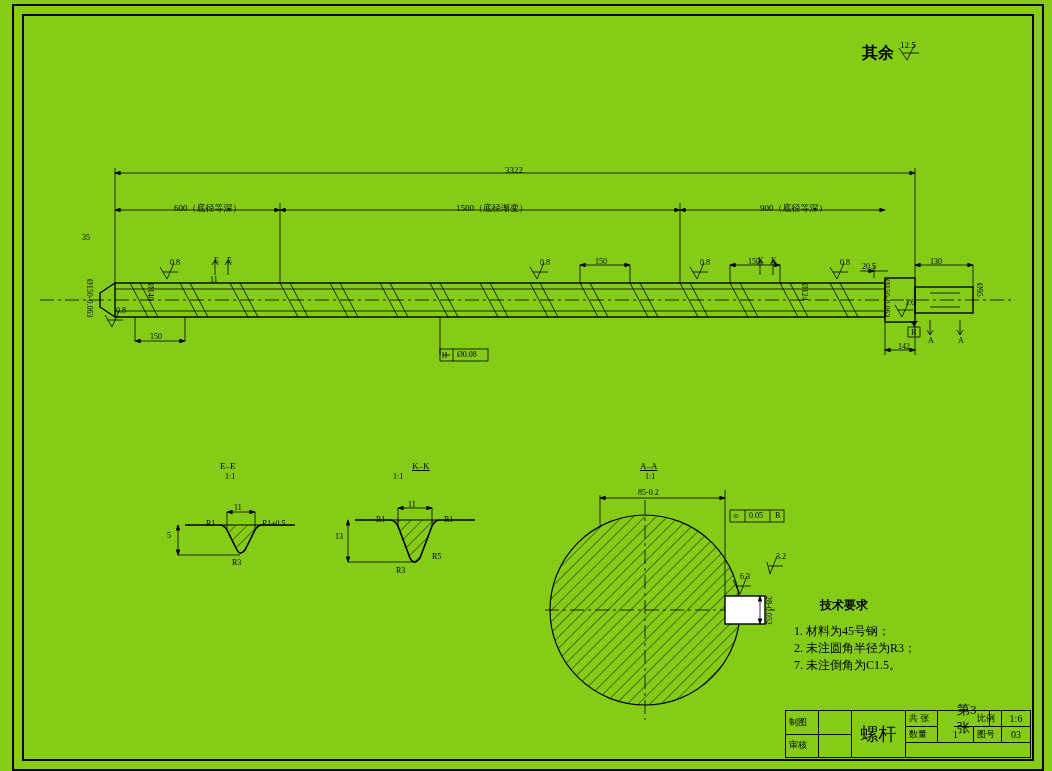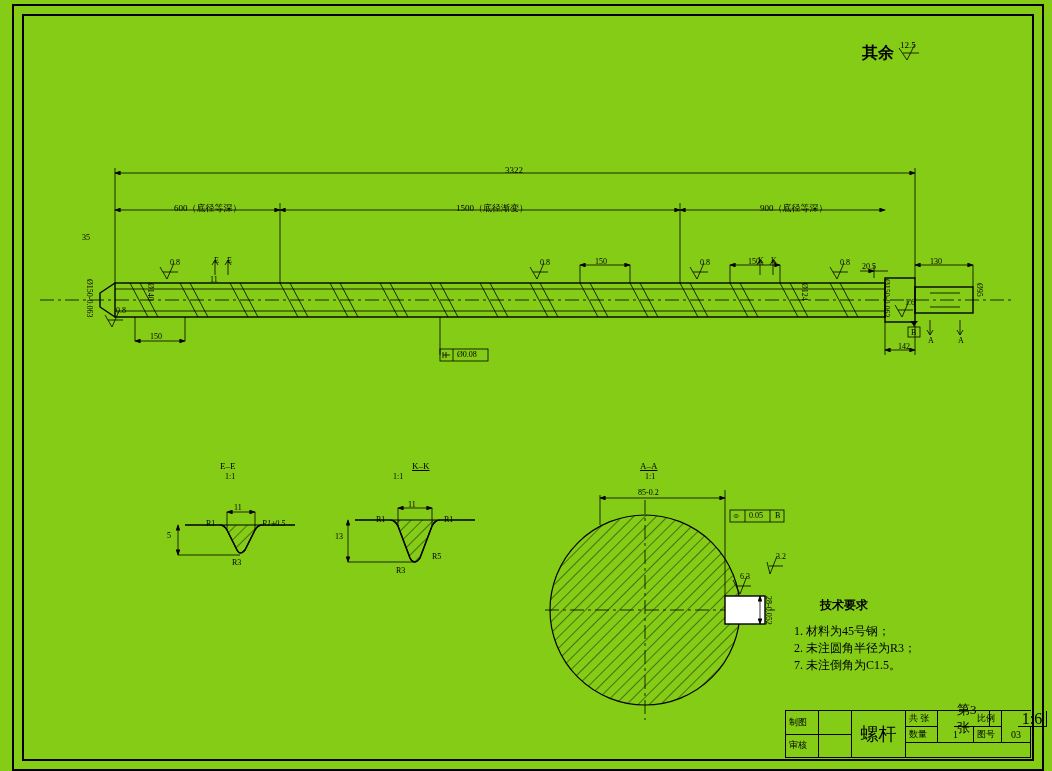--- a/index.html
+++ b/index.html
@@ -257,18 +257,18 @@
   <div style="left:0;top:23.5px;width:33px;height:23.5px;font-size:9px;">审核</div>
   <div style="left:33px;top:0;width:33px;height:23.5px;"></div>
   <div style="left:33px;top:23.5px;width:33px;height:23.5px;"></div>
   <div style="left:66px;top:0;width:54px;height:47px;font-size:18px;justify-content:center;">螺杆</div>
   <div style="left:120px;top:0;width:32px;height:16px;font-size:9px;">共 张</div>
   <div style="left:120px;top:16px;width:32px;height:15.5px;font-size:9px;text-align:center;">数量</div>
   <div style="left:168px;top:0;width:36px;height:16px;font-size:13px;justify-content:center;">第3张</div>
   <div style="left:152px;top:16px;width:36px;height:15.5px;font-size:10px;justify-content:center;">1</div>
   <div style="left:188px;top:0;width:28px;height:16px;font-size:9px;">比例</div>
   <div style="left:188px;top:16px;width:28px;height:15.5px;font-size:9px;">图号</div>
-  <div style="left:232px;top:0;width:29px;height:16px;font-size:16px;justify-content:center;text-align:right;">1:6</div>
+  <div style="left:216px;top:0;width:29px;height:16px;font-size:10px;justify-content:center;text-align:right;">1:6</div>
   <div style="left:216px;top:16px;width:29px;height:15.5px;font-size:10px;justify-content:center;">03</div>
   <div style="left:120px;top:31.5px;width:125px;height:15.5px;"></div>
 </div>
 
 </div>
 
 </body></html>

